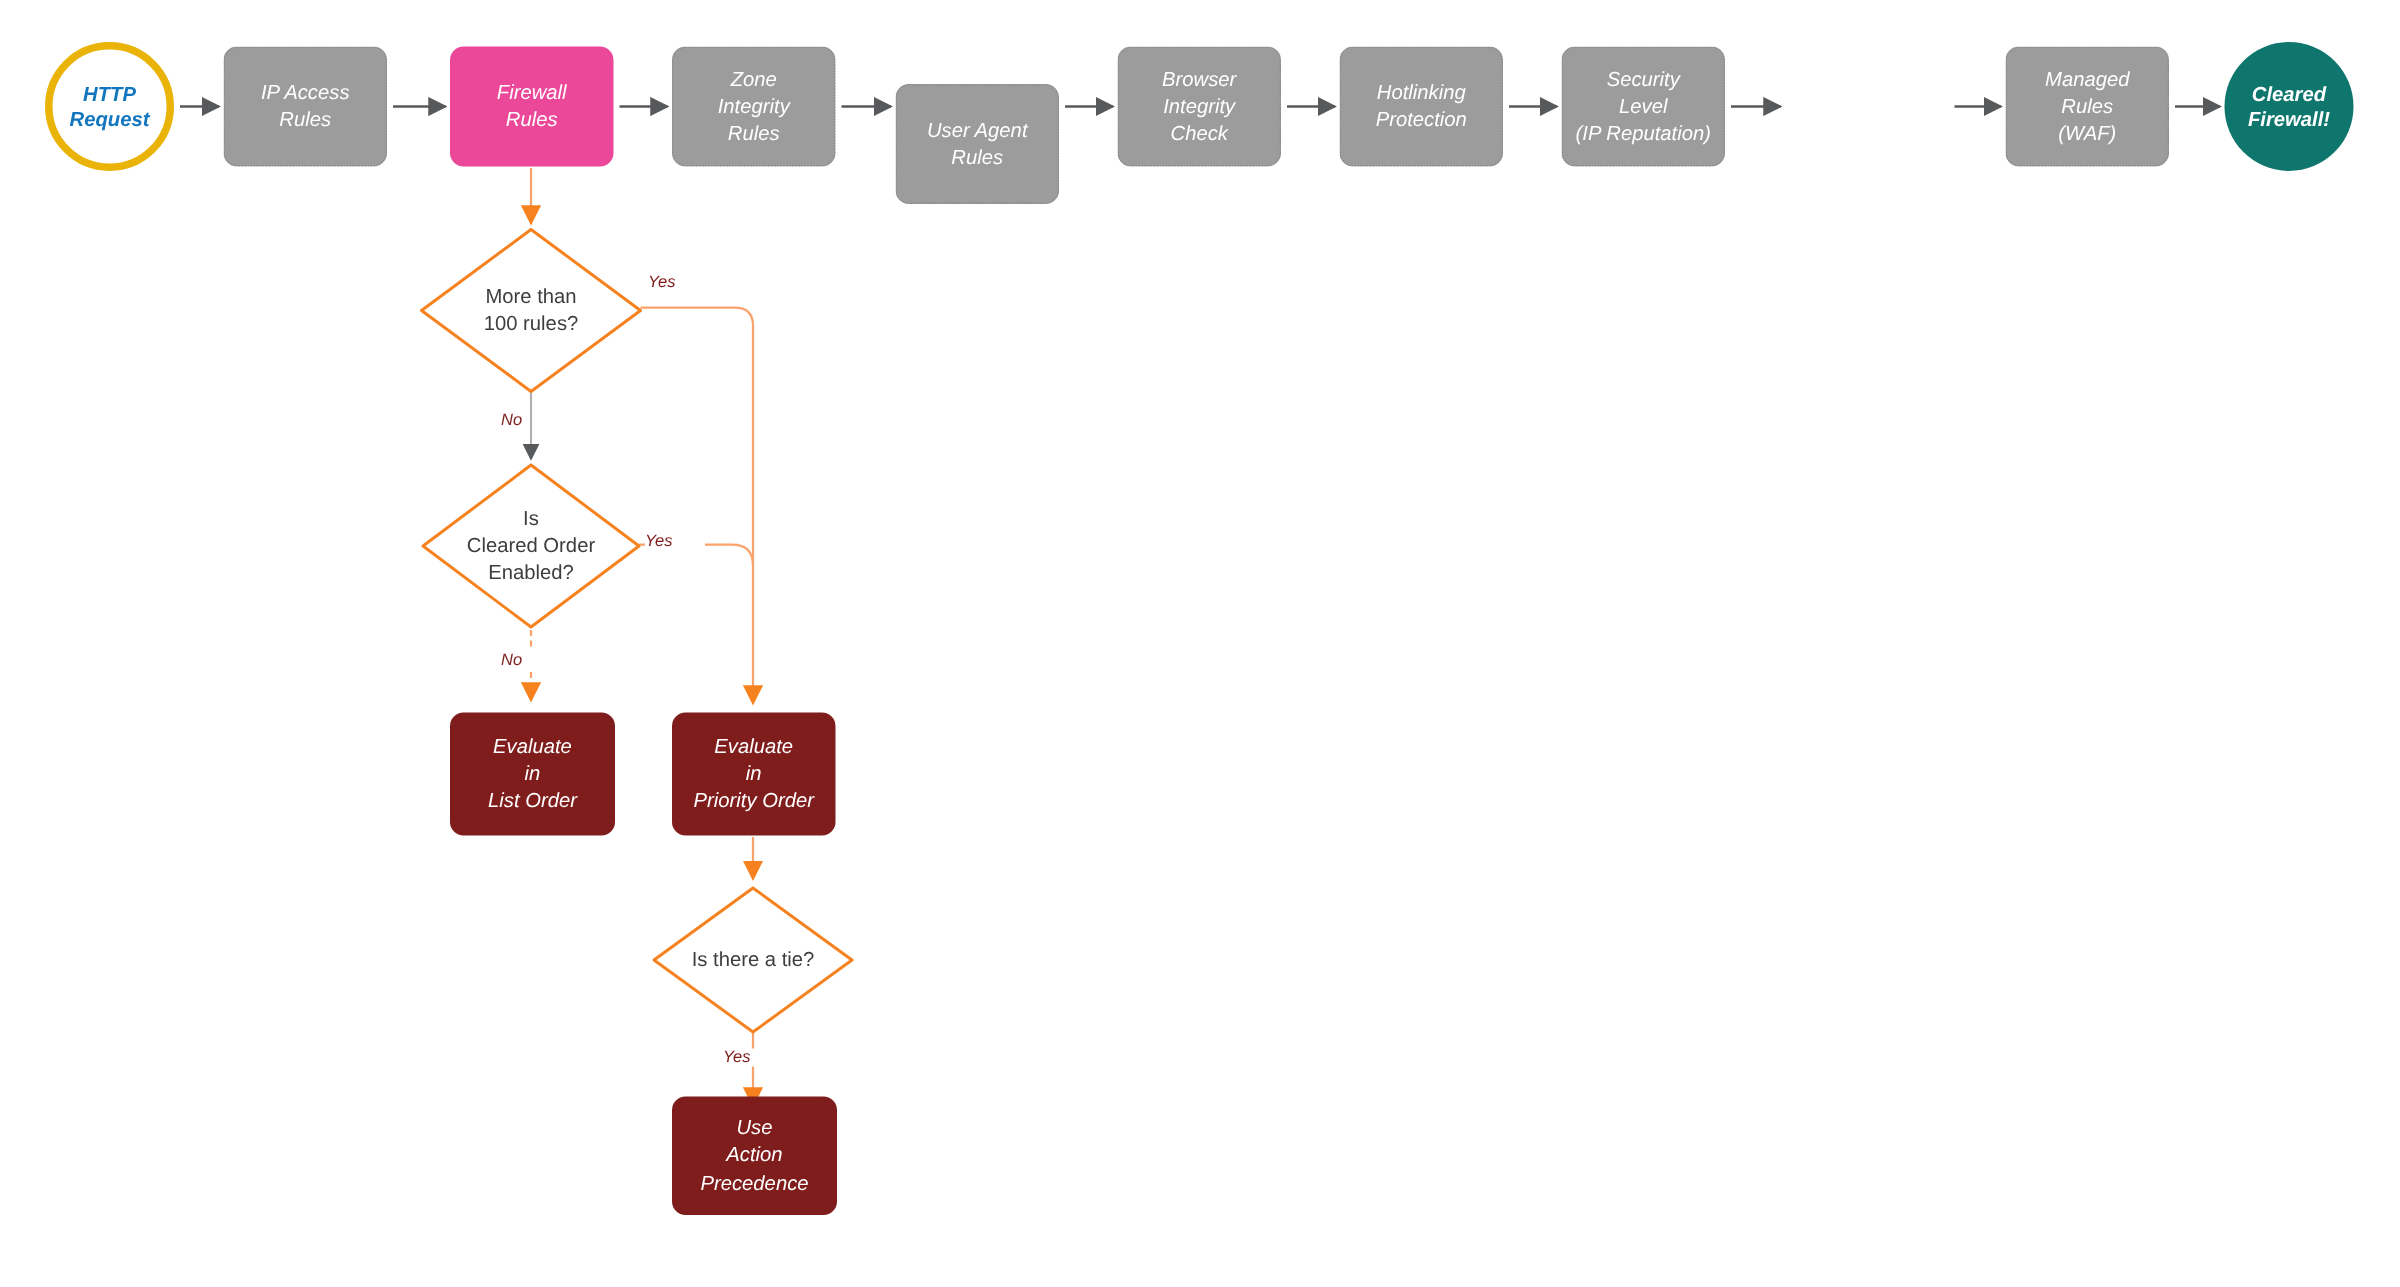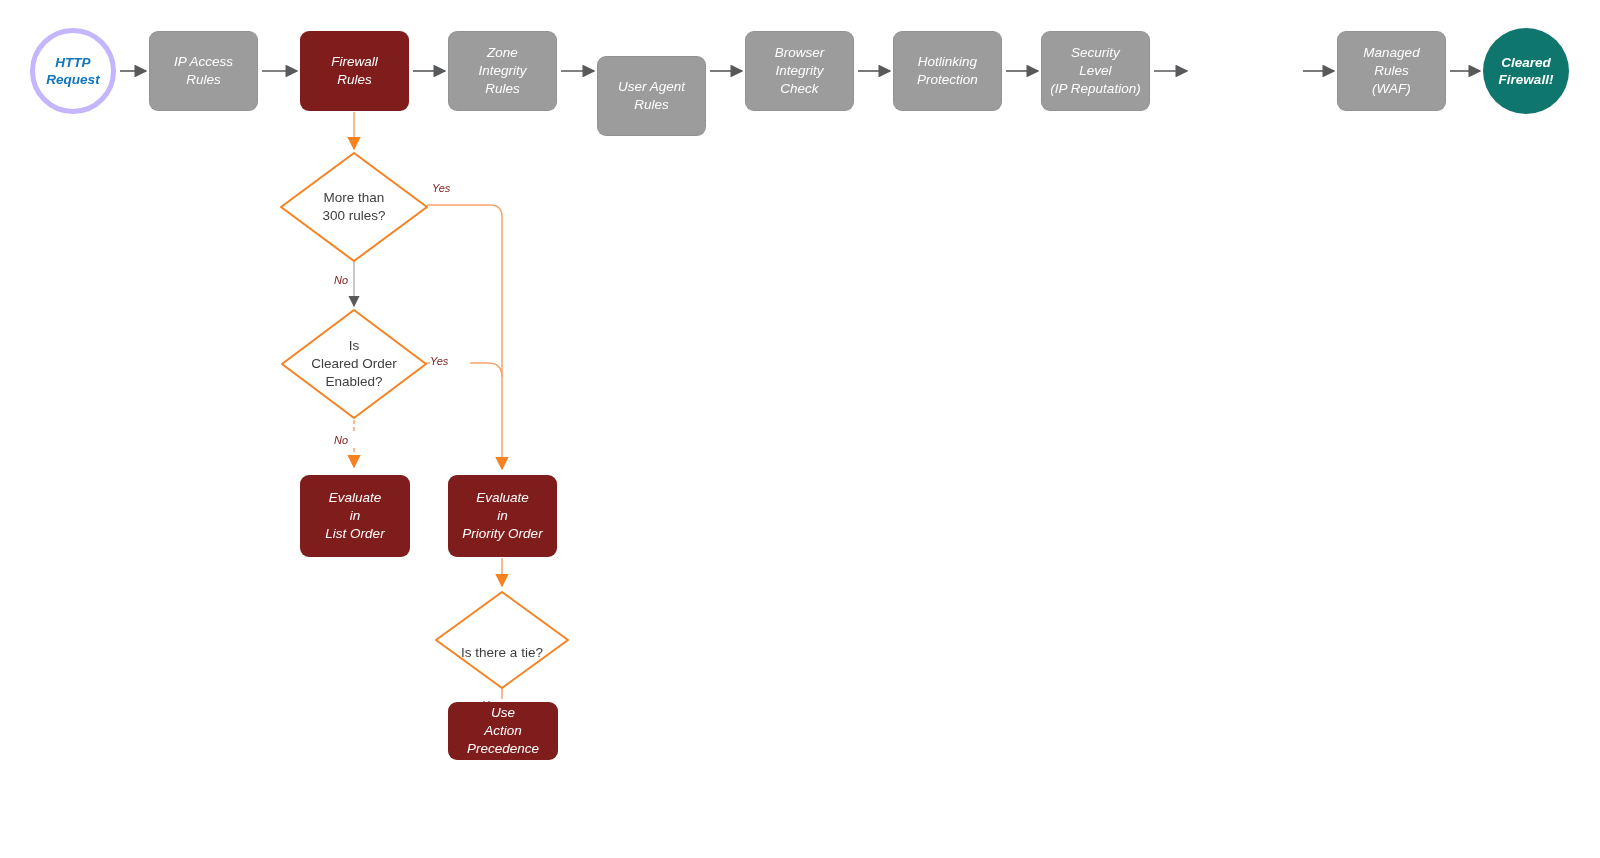--- a/index.html
+++ b/index.html
@@ -24,40 +24,40 @@
     justify-content: center;
     text-align: center;
     font-style: italic;
     font-size: 13.5px;
     line-height: 1.32;
     color: #ffffff;
     white-space: pre-line;
     box-sizing: border-box;
   }
   .stage.gray { background: #9C9C9C; border: 1px dotted #898989; }
-  .stage.orange { background: #7f1d1d; }
+  .stage.orange { background: #ec4899; }
 
   
   .circle {
     position: absolute;
     width: 86px;
     height: 86px;
     border-radius: 50%;
     display: flex;
     align-items: center;
     justify-content: center;
     text-align: center;
     font-style: italic;
     font-weight: bold;
     font-size: 13.5px;
     line-height: 1.28;
     white-space: pre-line;
     box-sizing: border-box;
   }
-  .circle.outline { background: #ffffff; border: 5px solid #c4b5fd; color: #1176BD; }
+  .circle.outline { background: #ffffff; border: 5px solid #eab308; color: #1176BD; }
   .circle.filled { background: #0f766e; color: #ffffff; }
 
   
   .diamond-text {
     position: absolute;
     text-align: center;
     font-size: 13.5px;
     color: #3E3E3E;
     line-height: 1.35;
     white-space: pre-line;
@@ -169,43 +169,43 @@
 
 
   <div class="stage gray" style="left:1337px; top:31px;">Managed
 Rules
 (WAF)</div>
 
   <div class="circle filled" style="left:1483px; top:28px;">Cleared
 Firewall!</div>
 
   <div class="diamond-text" style="left:284px; top:189px; width:140px;">More than
-300 rules?</div>
+100 rules?</div>
 
   <div class="diamond-text" style="left:284px; top:337px; width:140px;">Is
 Cleared Order
 Enabled?</div>
 
-  <div class="diamond-text" style="left:432px; top:644px; width:140px;">Is there a tie?</div>
+  <div class="diamond-text" style="left:432px; top:631px; width:140px;">Is there a tie?</div>
 
   <div class="edge-label" style="left:432px; top:182px;">Yes</div>
 
   <div class="edge-label" style="left:334px; top:274px;">No</div>
 
   <div class="edge-label on-line" style="left:430px; top:355px;">Yes</div>
 
   <div class="edge-label on-line" style="left:334px; top:434px;">No</div>
 
   <div class="edge-label on-line" style="left:482px; top:699px;">Yes</div>
 
   <div class="action" style="left:300px; top:475px;">Evaluate
 in
 List Order</div>
 
   <div class="action" style="left:448px; top:475px; width:109px;">Evaluate
 in
 Priority Order</div>
 
-  <div class="action" style="left:448px; top:702px; height:58px;">Use
+  <div class="action" style="left:448px; top:731px; height:79px;">Use
 Action
 Precedence</div>
 
 </div>
 
 </body></html>

